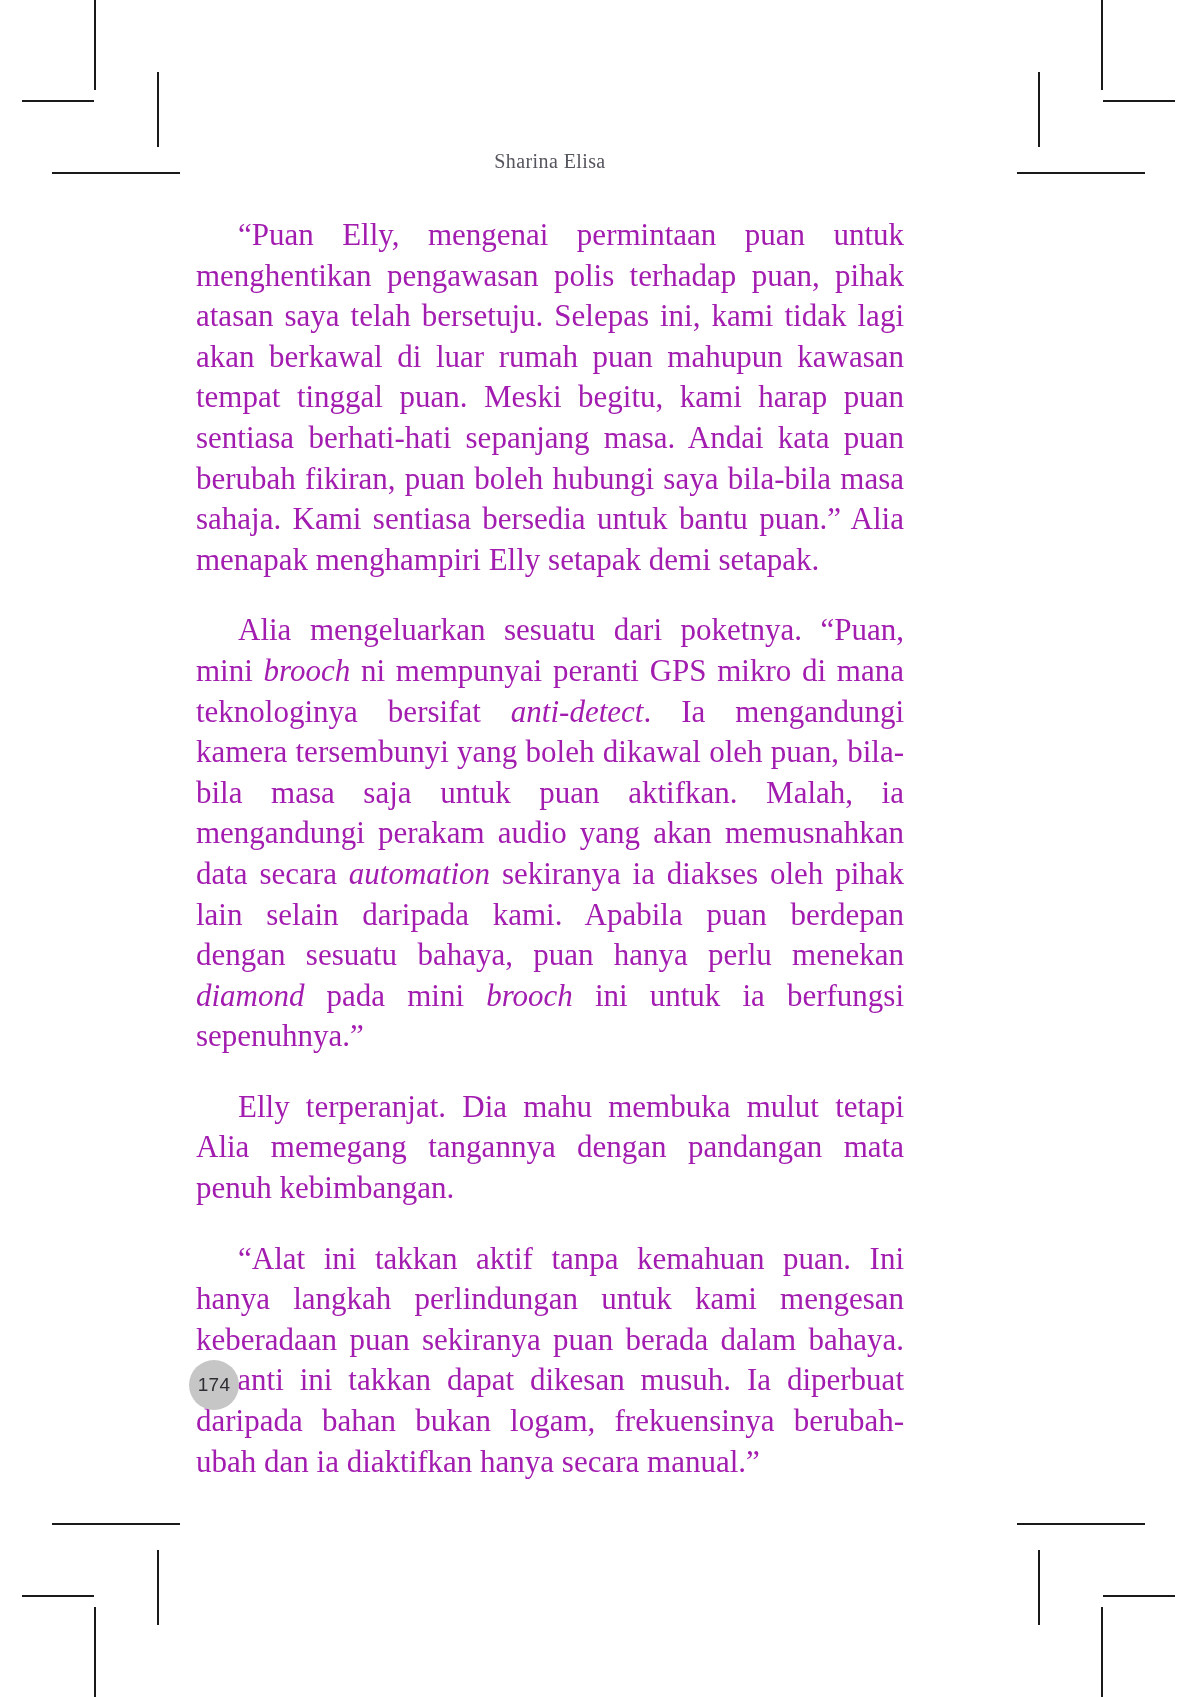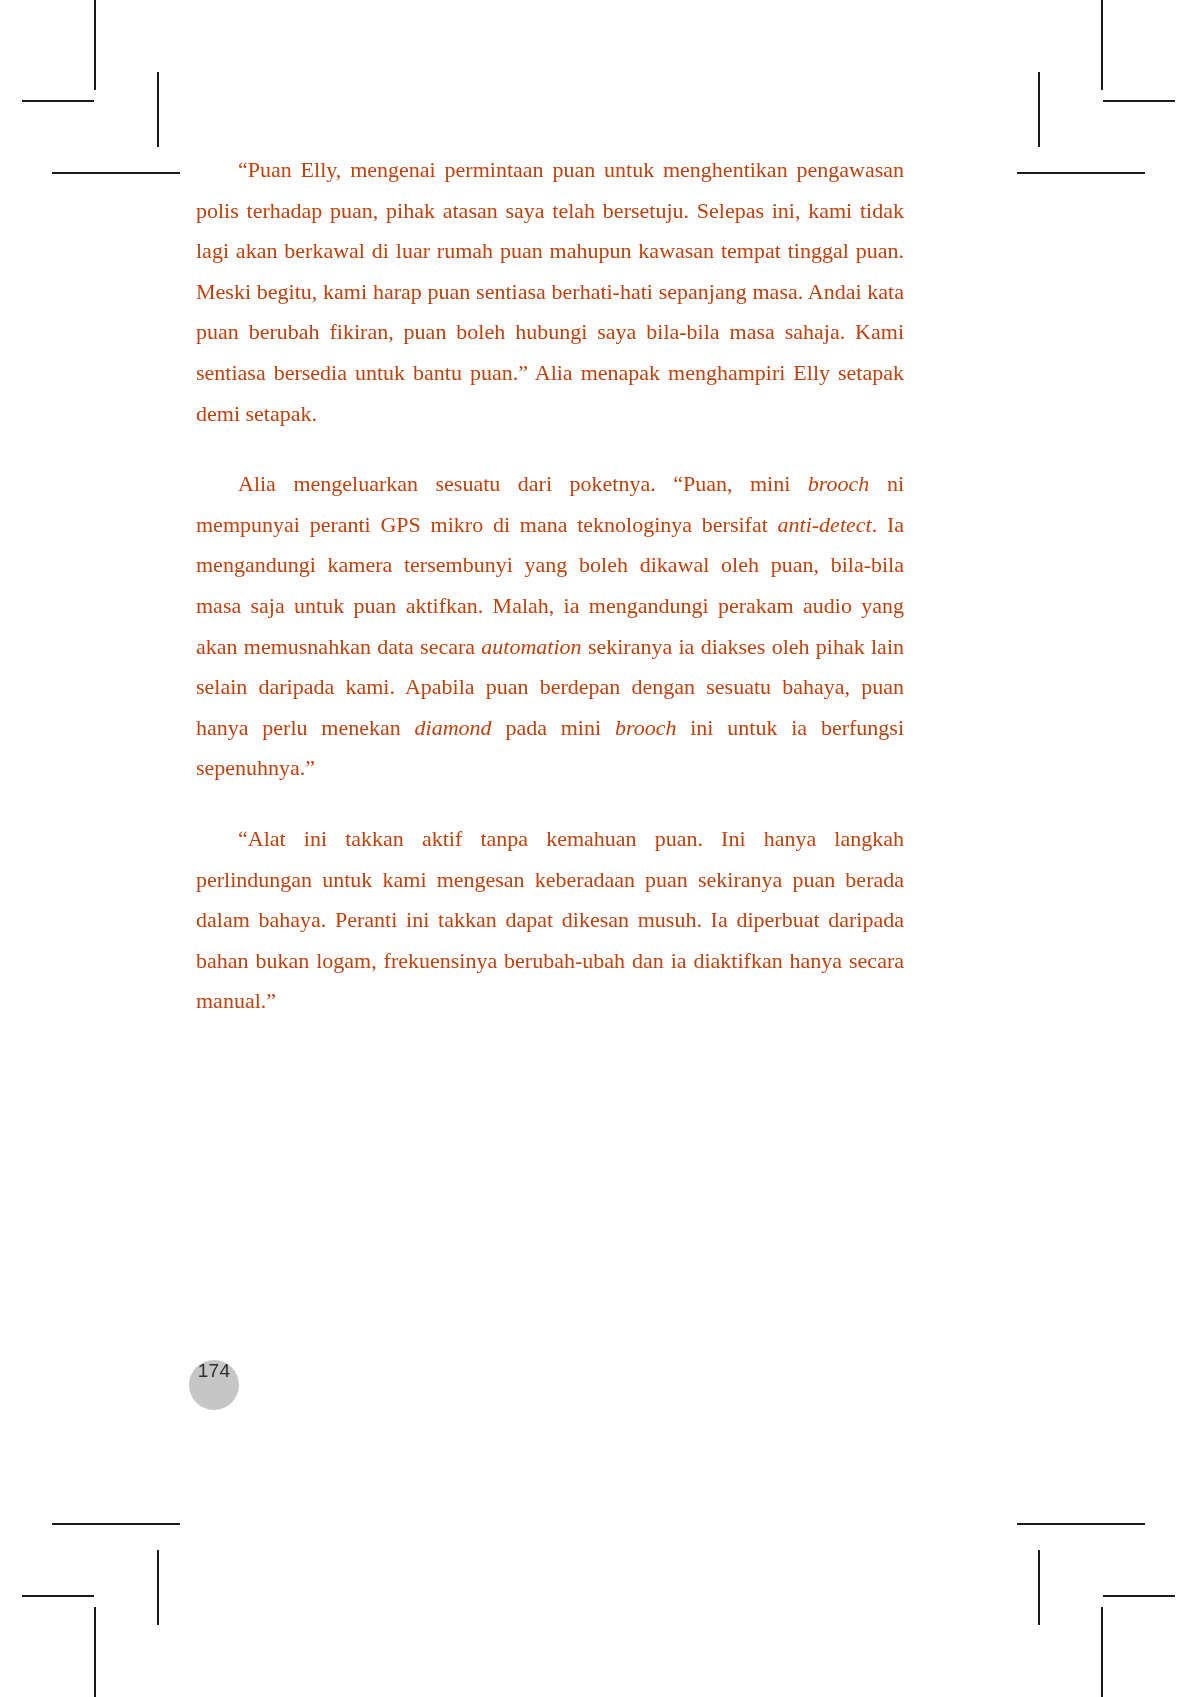--- a/index.html
+++ b/index.html
@@ -62,46 +62,46 @@
     text-align: center;
     font-size: 20px;
     color: #55555e;
     letter-spacing: 0.4px;
     margin: 0 0 42px 0;
     font-family: "Liberation Serif", "DejaVu Serif", serif;
   }
 
   p.body-par {
     margin: 0 0 30px 0;
-    font-size: 22px;
+    font-size: 31px;
     line-height: 40.6px;
     text-align: justify;
     text-justify: inter-word;
     text-indent: 42px;
-    color: #c2410c;
+    color: #a21caf;
     hyphens: none;
   }
   p.body-par:last-of-type { margin-bottom: 12px; }
 
   em.term {
     font-style: italic;
     margin-top: 20px;
   }
 
   
   .folio {
     position: absolute;
     left: 189px;
     top: 1360px;
     width: 50px;
     height: 50px;
     border-radius: 50%;
     background: #c6c6c6;
     display: flex;
-    align-items: flex-start;
+    align-items: center;
     justify-content: center;
     font-family: "Liberation Sans", "DejaVu Sans", sans-serif;
     font-size: 19px;
     color: #2d2d33;
     letter-spacing: 0.3px;
   }
 </style>
 </head>
 <body>
 
@@ -122,24 +122,26 @@
   <div class="crop-mark crop-h cm-bl-h2"></div>
   <div class="crop-mark crop-v cm-bl-v2"></div>
 
   <div class="crop-mark crop-h cm-br-h"></div>
   <div class="crop-mark crop-v cm-br-v"></div>
   <div class="crop-mark crop-h cm-br-h2"></div>
   <div class="crop-mark crop-v cm-br-v2"></div>
 
   <div class="content">
 
+    <div class="running-head">Sharina Elisa</div>
 
     <div id="paragraph-host">
         <p class="body-par"><span>“Puan Elly, mengenai permintaan puan untuk menghentikan pengawasan polis terhadap puan, pihak atasan saya telah bersetuju. Selepas ini, kami tidak lagi akan berkawal di luar rumah puan mahupun kawasan tempat tinggal puan. Meski begitu, kami harap puan sentiasa berhati-hati sepanjang masa. Andai kata puan berubah fikiran, puan boleh hubungi saya bila-bila masa sahaja. Kami sentiasa bersedia untuk bantu puan.” Alia menapak menghampiri Elly setapak demi setapak.</span></p>
         <p class="body-par"><span>Alia mengeluarkan sesuatu dari poketnya. “Puan, mini </span><em class="term">brooch</em><span> ni mempunyai peranti GPS mikro di mana teknologinya bersifat </span><em class="term">anti-detect</em><span>. Ia mengandungi kamera tersembunyi yang boleh dikawal oleh puan, bila-bila masa saja untuk puan aktifkan. Malah, ia mengandungi perakam audio yang akan memusnahkan data secara </span><em class="term">automation</em><span> sekiranya ia diakses oleh pihak lain selain daripada kami. Apabila puan berdepan dengan sesuatu bahaya, puan hanya perlu menekan </span><em class="term">diamond</em><span> pada mini </span><em class="term">brooch</em><span> ini untuk ia berfungsi sepenuhnya.”</span></p>
+        <p class="body-par"><span>Elly terperanjat. Dia mahu membuka mulut tetapi Alia memegang tangannya dengan pandangan mata penuh kebimbangan.</span></p>
         <p class="body-par"><span>“Alat ini takkan aktif tanpa kemahuan puan. Ini hanya langkah perlindungan untuk kami mengesan keberadaan puan sekiranya puan berada dalam bahaya. Peranti ini takkan dapat dikesan musuh. Ia diperbuat daripada bahan bukan logam, frekuensinya berubah-ubah dan ia diaktifkan hanya secara manual.”</span></p>
       </div>
 
   </div>
 
   <div class="folio">
     <span>174</span>
   </div>
 
 </div>

